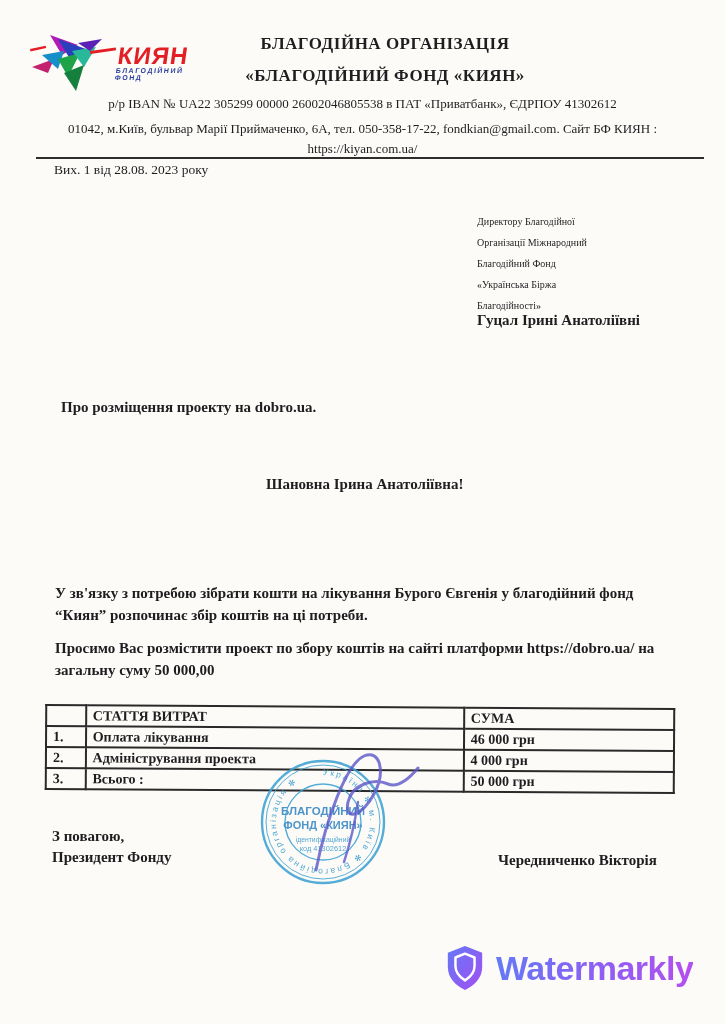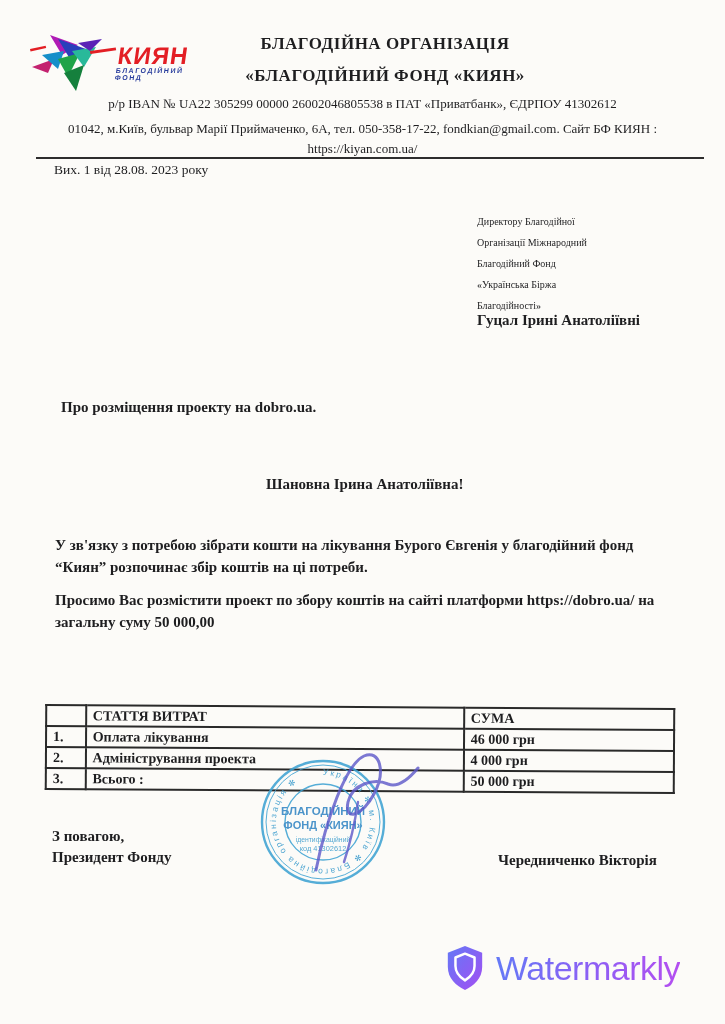--- a/index.html
+++ b/index.html
@@ -31,21 +31,21 @@
   .rule { left:36px; top:157px; width:668px; border-top:2px solid #2d2d2d; height:0; }
   .refline { left:54px; top:162px; font-size:13.5px;text-align:center; }
 
   
   .recipient { left:477px; top:203px; width:230px; font-size:10px; font-weight:normal; line-height:21px;margin-top:8px; }
   .recipient-name { left:477px; top:312px; font-size:15px; font-weight:bold;text-align:right; }
 
   
   .subject { left:61px; top:399px; font-size:15px; font-weight:bold;text-align:center; }
   .salutation { left:266px; top:464px; font-size:15px; font-weight:bold;margin-top:12px; }
-  .para { left:55px; width:600px; font-size:15px; font-weight:bold; line-height:22px; }
+  .para { left:55px; width:600px; font-size:15px; font-weight:bold; line-height:22px;margin-top:48px; }
   .p1 { top:534px; }
   .p2 { top:589px; }
   .p3 { top:638px; }
 
   
   table.costs {
     position:absolute; left:45px; top:706px; width:630px;
     border-collapse:collapse; transform:rotate(.35deg);
     font-size:14px; font-weight:bold;
   }
@@ -58,21 +58,21 @@
   .closing { left:52px; top:826px; font-size:15px; font-weight:bold; line-height:21px; }
   .signer { left:498px; top:852px; font-size:15px; font-weight:bold; }
 
   
   .stamp { left:258px; top:757px; width:130px; height:130px; opacity:.88; }
   .pen-signature { left:288px; top:742px; width:150px; height:145px; opacity:.8; }
 
   
   .watermark { left:444px; top:944px; display:flex; align-items:center; gap:10px; }
   .wm-label {
-    font-family:"Liberation Sans",sans-serif; font-weight:normal; font-size:34px; letter-spacing:-.5px;
+    font-family:"Liberation Sans",sans-serif; font-weight:bold; font-size:34px; letter-spacing:-.5px;
     background:linear-gradient(90deg,#6479f6 0%,#8f5ef4 55%,#b44ef0 100%);
     -webkit-background-clip:text; background-clip:text;
     -webkit-text-fill-color:transparent; color:transparent;
   }
 </style>
 </head>
 <body>
 
 <div class="page">
 

